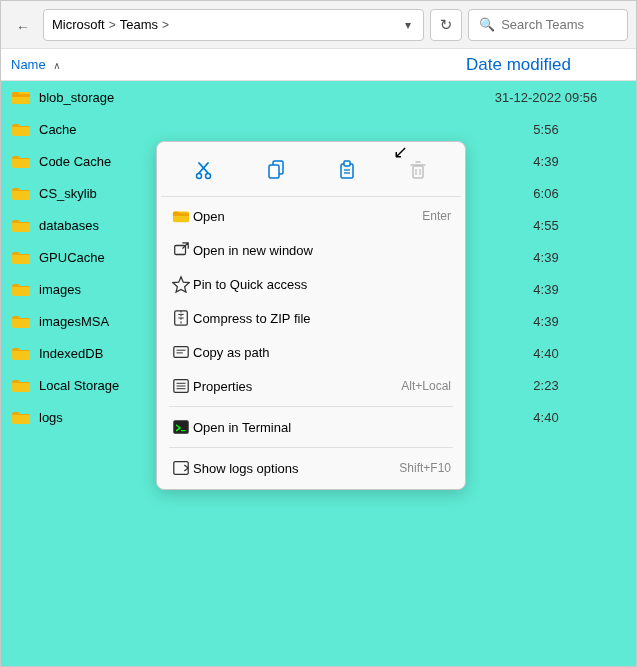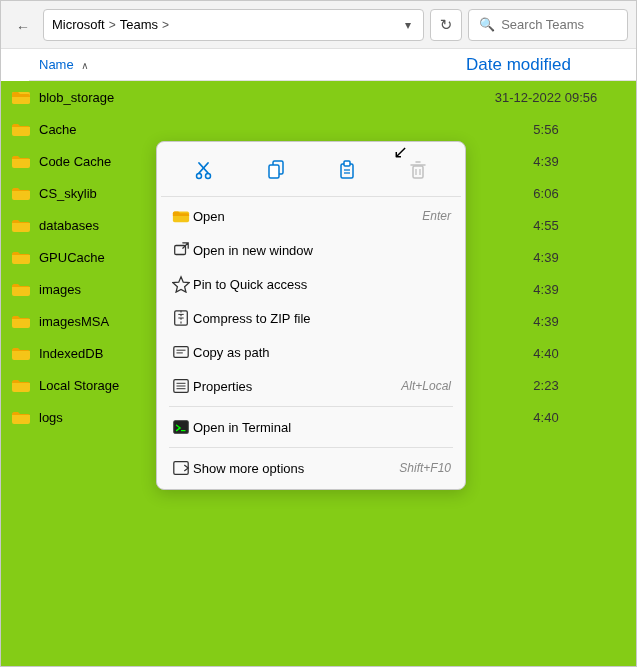--- a/index.html
+++ b/index.html
@@ -118,21 +118,20 @@
     }
 
     
     .column-header {
       display: flex;
       align-items: center;
       padding: 4px 10px;
       border-bottom: 1px solid #e0e0e0;
       background: #fff;
       height: 32px;
-      margin-left: 28px;
     }
 
     .col-name {
       flex: 1;
       font-size: 13px;
       color: #0068d4;
       cursor: pointer;
     }
 
     .col-date {
@@ -146,21 +145,21 @@
     .sort-arrow {
       margin-left: 4px;
       font-size: 10px;
       color: #555;
     }
 
     
     .file-list {
       flex: 1;
       overflow-y: auto;
-      background: #84cc16;
+      background: #5eead4;
       position: relative;
     }
 
     .file-row {
       display: flex;
       align-items: center;
       padding: 5px 10px;
       cursor: pointer;
       height: 32px;
     }
@@ -264,21 +263,20 @@
     .ctx-item-label {
       flex: 1;
       font-size: 13px;
       color: #000;
     }
 
     .ctx-item-shortcut {
       font-size: 12px;
       color: #888;
       margin-left: auto;
-      font-style: italic;
     }
 
     .ctx-divider {
       height: 1px;
       background: #e0e0e0;
       margin: 3px 8px;
     }
 
     
     .cursor-arrow {
@@ -555,21 +553,21 @@
 
         <div class="ctx-divider"></div>
 
         <div class="ctx-item">
           <span class="ctx-item-icon">
             <svg width="18" height="18" viewBox="0 0 20 20" fill="none">
               <rect x="2" y="3" width="16" height="14" rx="1.5" stroke="#333" stroke-width="1.4"></rect>
               <path d="M14 7l4 3-4 3" stroke="#333" stroke-width="1.4" fill="none" stroke-linecap="round"></path>
             </svg>
           </span>
-          <span class="ctx-item-label">Show more options</span>
+          <span class="ctx-item-label">Show logs options</span>
           <span class="ctx-item-shortcut">Shift+F10</span>
         </div>
 
       </div>
 
       <div class="cursor-arrow">↙</div>
     </div>
   </div>
 </div>
 

